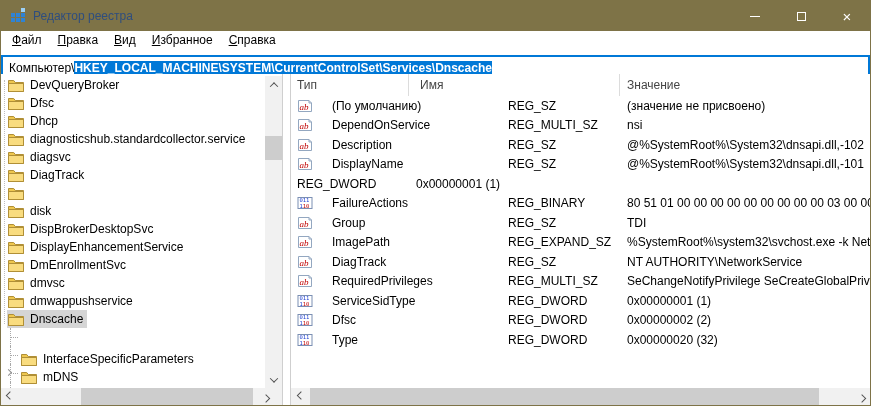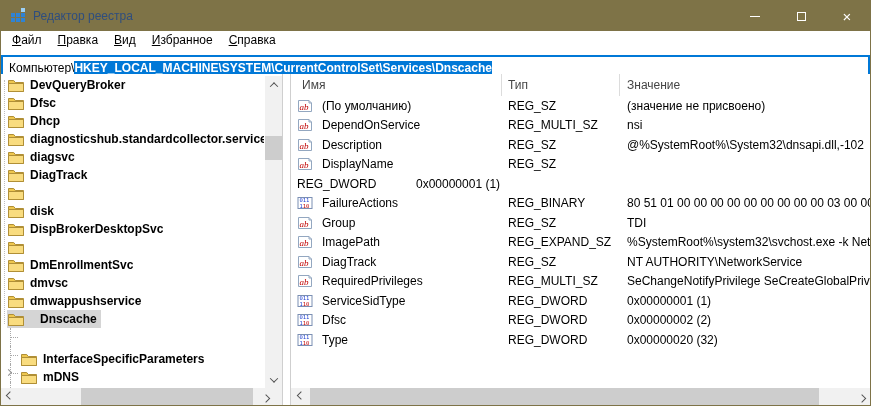--- a/index.html
+++ b/index.html
@@ -30,42 +30,42 @@
   
   .main { position:absolute; top:73px; left:0; right:0; bottom:0; background:#fff; }
   .tree-panel { position:absolute; top:0; left:0; width:282px; height:100%; border-right:1px solid #cfcfcf; }
   .splitter { position:absolute; top:0; left:283px; width:6px; height:100%; background:#fff; }
   .list-panel { position:absolute; top:0; left:289px; right:0; height:100%; border-left:1px solid #cfcfcf; }
 
   
   .tree-content { position:absolute; top:2px; left:0; right:18px; bottom:17px; overflow:hidden; }
   .root-line { position:absolute; left:3px; top:4px; height:244px; border-left:1px dotted #b0b0b0; opacity:.8; }
   .tree-row { position:relative; height:18px; display:flex; align-items:center; white-space:nowrap; cursor:default; }
-  .tree-row .node { display:flex; align-items:center; height:18px; padding:0 4px 0 1px; margin-left:6px;font-weight:bold; }
+  .tree-row .node { display:flex; align-items:center; height:18px; padding:0 4px 0 1px; margin-left:6px; }
   .tree-row.child .node { margin-left:19px;margin-top:44px; }
   .tree-row.child::before { content:''; position:absolute; left:9px; top:0; bottom:0; border-left:1px dotted #a8a8a8; }
   .tree-row.child::after  { content:''; position:absolute; left:10px; top:9px; width:7px; border-top:1px dotted #a8a8a8; }
-  .node.sel { background:var(--inactive-selection,#D5D5D5);gap:10px; }
+  .node.sel { background:var(--inactive-selection,#D5D5D5); }
   .ficon { display:flex; margin-right:6px; }
   .tchev { position:absolute; left:5px; top:6px; width:5px; height:5px;
            border-right:1px solid #8f8f8f; border-bottom:1px solid #8f8f8f; transform:rotate(-45deg); z-index:2; background:#fff; }
 
   
   .list-header { display:flex; height:22px; align-items:center; color:#454545; }
   .lh-cell { height:100%; display:flex; align-items:center; }
   .lh-cell.c0 { width:211px; padding-left:11px; border-right:1px solid #dcdcdc; }
   .lh-cell.c1 { width:118px; padding-left:6px; border-right:1px solid #dcdcdc; }
   .lh-cell.c2 { flex:1; min-width:0; padding-left:7px; }
   .list-rows { position:absolute; top:22px; left:0; right:0; bottom:17px; overflow:hidden; }
   .list-row { display:flex; height:19.5px; align-items:center; cursor:default; }
   .cell { white-space:nowrap; overflow:hidden; }
   .cell.c0 { width:211px; padding-left:6px; display:flex; align-items:center; }
   .cell.c1 { width:118px; padding-left:6px; }
   .cell.c2 { flex:1; min-width:0; padding-left:7px; }
-  .vicon { display:flex; margin-right:9px; flex:none; }
+  .vicon { display:flex; margin-right:19px; flex:none; }
 
   
   .vscroll { position:absolute; top:2px; right:0; width:17px; bottom:17px; background:#f1f1f1; }
   .hscroll { position:absolute; left:0; right:0; bottom:0; height:17px; background:#f1f1f1; }
   .sb-btn { position:absolute; width:17px; height:17px; display:flex; align-items:center; justify-content:center; }
   .vthumb { position:absolute; left:0; right:0; background:#cdcdcd; }
   .hthumb { position:absolute; top:0; bottom:0; background:#cdcdcd; }
   .chev { display:block; width:6px; height:6px; border-right:1px solid #505050; border-bottom:1px solid #505050; }
   .chev.up    { transform:rotate(-135deg) translate(-1px,-1px); }
   .chev.down  { transform:rotate(45deg) translate(-1px,-1px); }
@@ -222,20 +222,21 @@
             </span>
           </div>
           <div class="tree-row">
             <span class="node">
               <span class="ficon">
                 <svg width="16" height="13" viewBox="0 0 16 13">
                   <path d="M0.5 1.5 h5.2 l1.6 2 h8.2 v9 h-15 z" fill="#eec74f" stroke="#b08f36"></path>
                   <path d="M0.5 4.5 h15 v8 h-15 z" fill="#f9dc7f" stroke="#b08f36"></path>
                 </svg>
               </span>
+              <span class="tlabel">DisplayEnhancementService</span>
             </span>
           </div>
           <div class="tree-row">
             <span class="node">
               <span class="ficon">
                 <svg width="16" height="13" viewBox="0 0 16 13">
                   <path d="M0.5 1.5 h5.2 l1.6 2 h8.2 v9 h-15 z" fill="#eec74f" stroke="#b08f36"></path>
                   <path d="M0.5 4.5 h15 v8 h-15 z" fill="#f9dc7f" stroke="#b08f36"></path>
                 </svg>
               </span>
@@ -338,22 +339,22 @@
         <div class="sb-btn" style="left:256px;top:0;">
             <span class="chev right"></span>
           </div>
       </div>
     </div>
 
     <div class="splitter"></div>
 
     <div class="list-panel">
       <div class="list-header" id="list-header">
+          <div class="lh-cell c1">Тип</div>
           <div class="lh-cell c0">Имя</div>
-          <div class="lh-cell c1">Тип</div>
           <div class="lh-cell c2">Значение</div>
         </div>
       <div class="list-rows" id="list-rows">
           <div class="list-row">
             <div class="cell c0">
               <span class="vicon">
                 <svg width="16" height="12" viewBox="0 0 16 12">
                   <path d="M1.5 0.5 h10.5 l2.5 2.5 v8.5 h-13 z" fill="#ffffff" stroke="#93a7c0"></path>
                   <path d="M12 0.5 v2.5 h2.5" fill="none" stroke="#93a7c0"></path>
                   <text x="2.5" y="9.5" font-size="9" font-style="italic" fill="#c00000" font-family="Liberation Serif, serif">ab</text>
@@ -397,20 +398,21 @@
               <span class="vicon">
                 <svg width="16" height="12" viewBox="0 0 16 12">
                   <path d="M1.5 0.5 h10.5 l2.5 2.5 v8.5 h-13 z" fill="#ffffff" stroke="#93a7c0"></path>
                   <path d="M12 0.5 v2.5 h2.5" fill="none" stroke="#93a7c0"></path>
                   <text x="2.5" y="9.5" font-size="9" font-style="italic" fill="#c00000" font-family="Liberation Serif, serif">ab</text>
                 </svg>
               </span>
               <span>DisplayName</span>
             </div>
             <div class="cell c1">REG_SZ</div>
+            <div class="cell c2">@%SystemRoot%\System32\dnsapi.dll,-101</div>
           </div>
           <div class="list-row">
             <div class="cell c1">REG_DWORD</div>
             <div class="cell c2">0x00000001 (1)</div>
           </div>
           <div class="list-row">
             <div class="cell c0">
               <span class="vicon">
                 <svg width="16" height="12" viewBox="0 0 16 12">
                   <rect x="1" y="0.5" width="14" height="11" fill="#ffffff" stroke="#7b8fb3"></rect>

